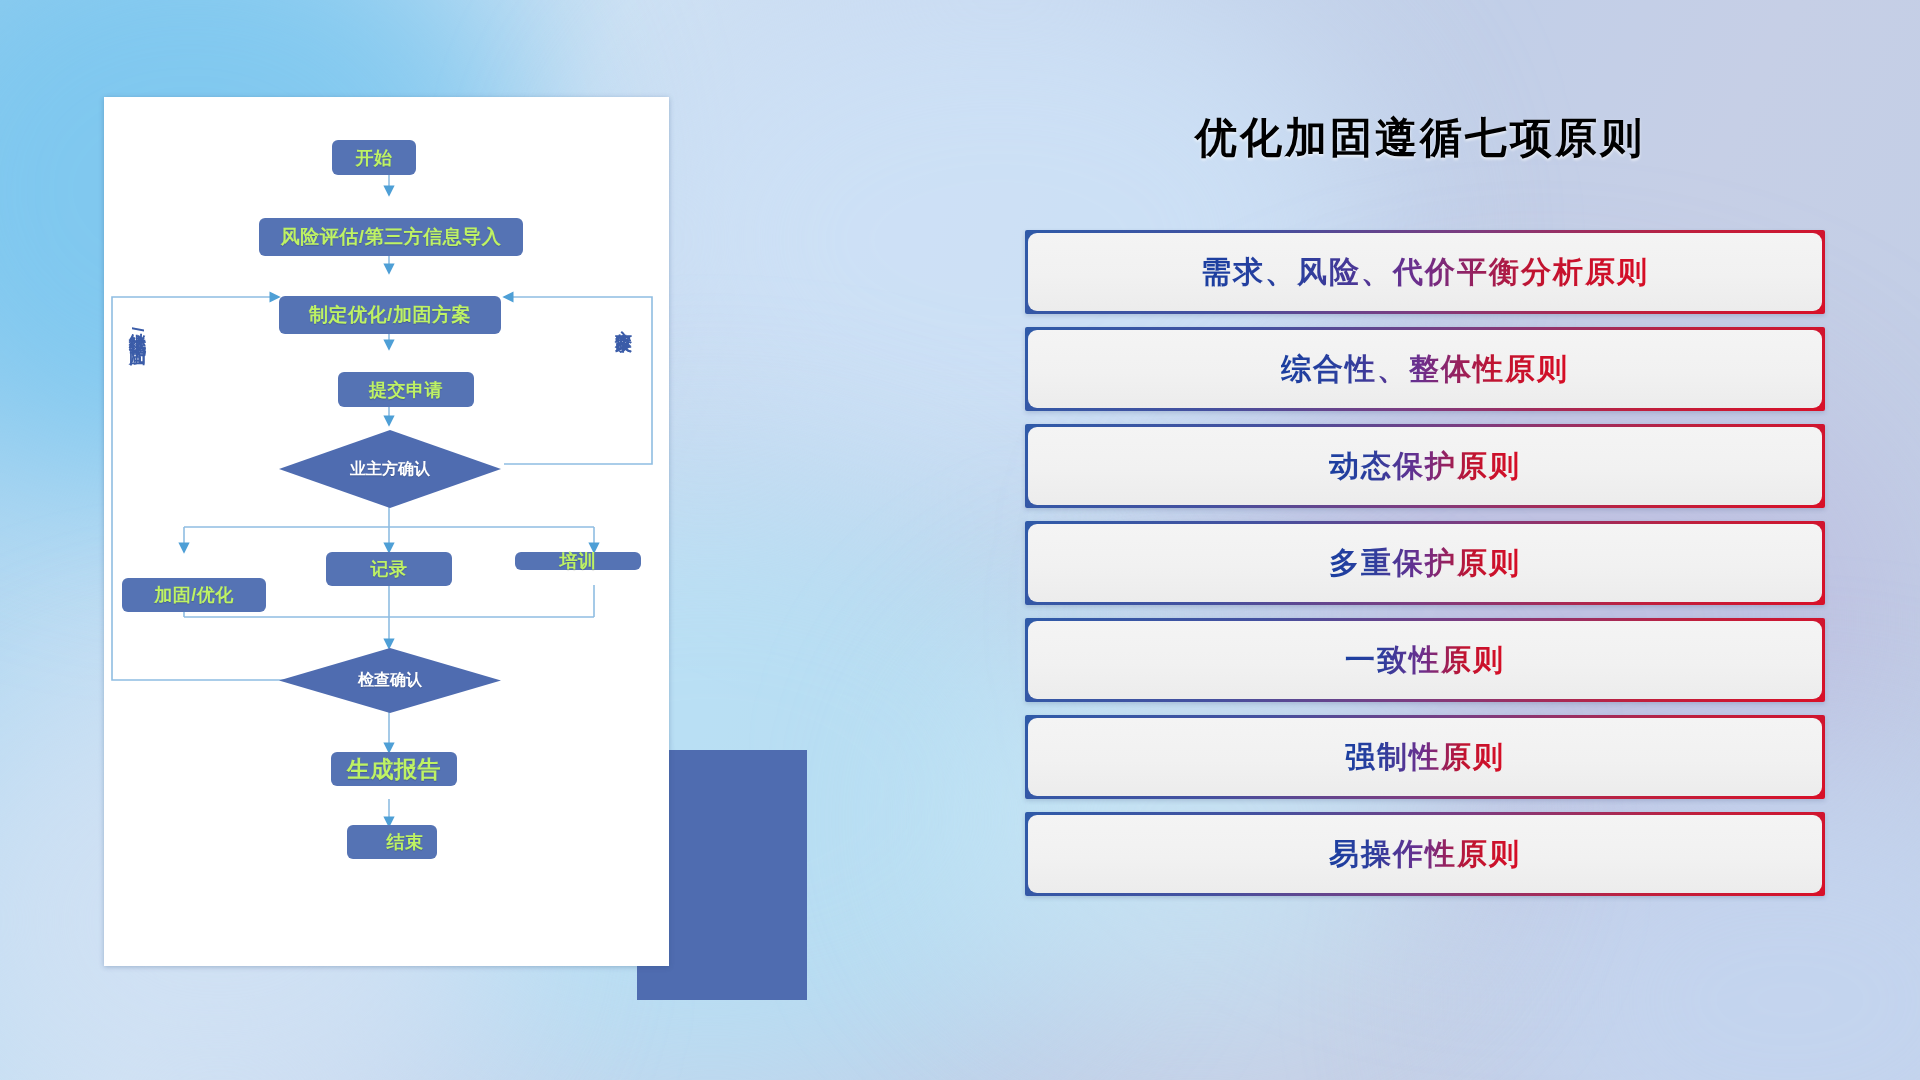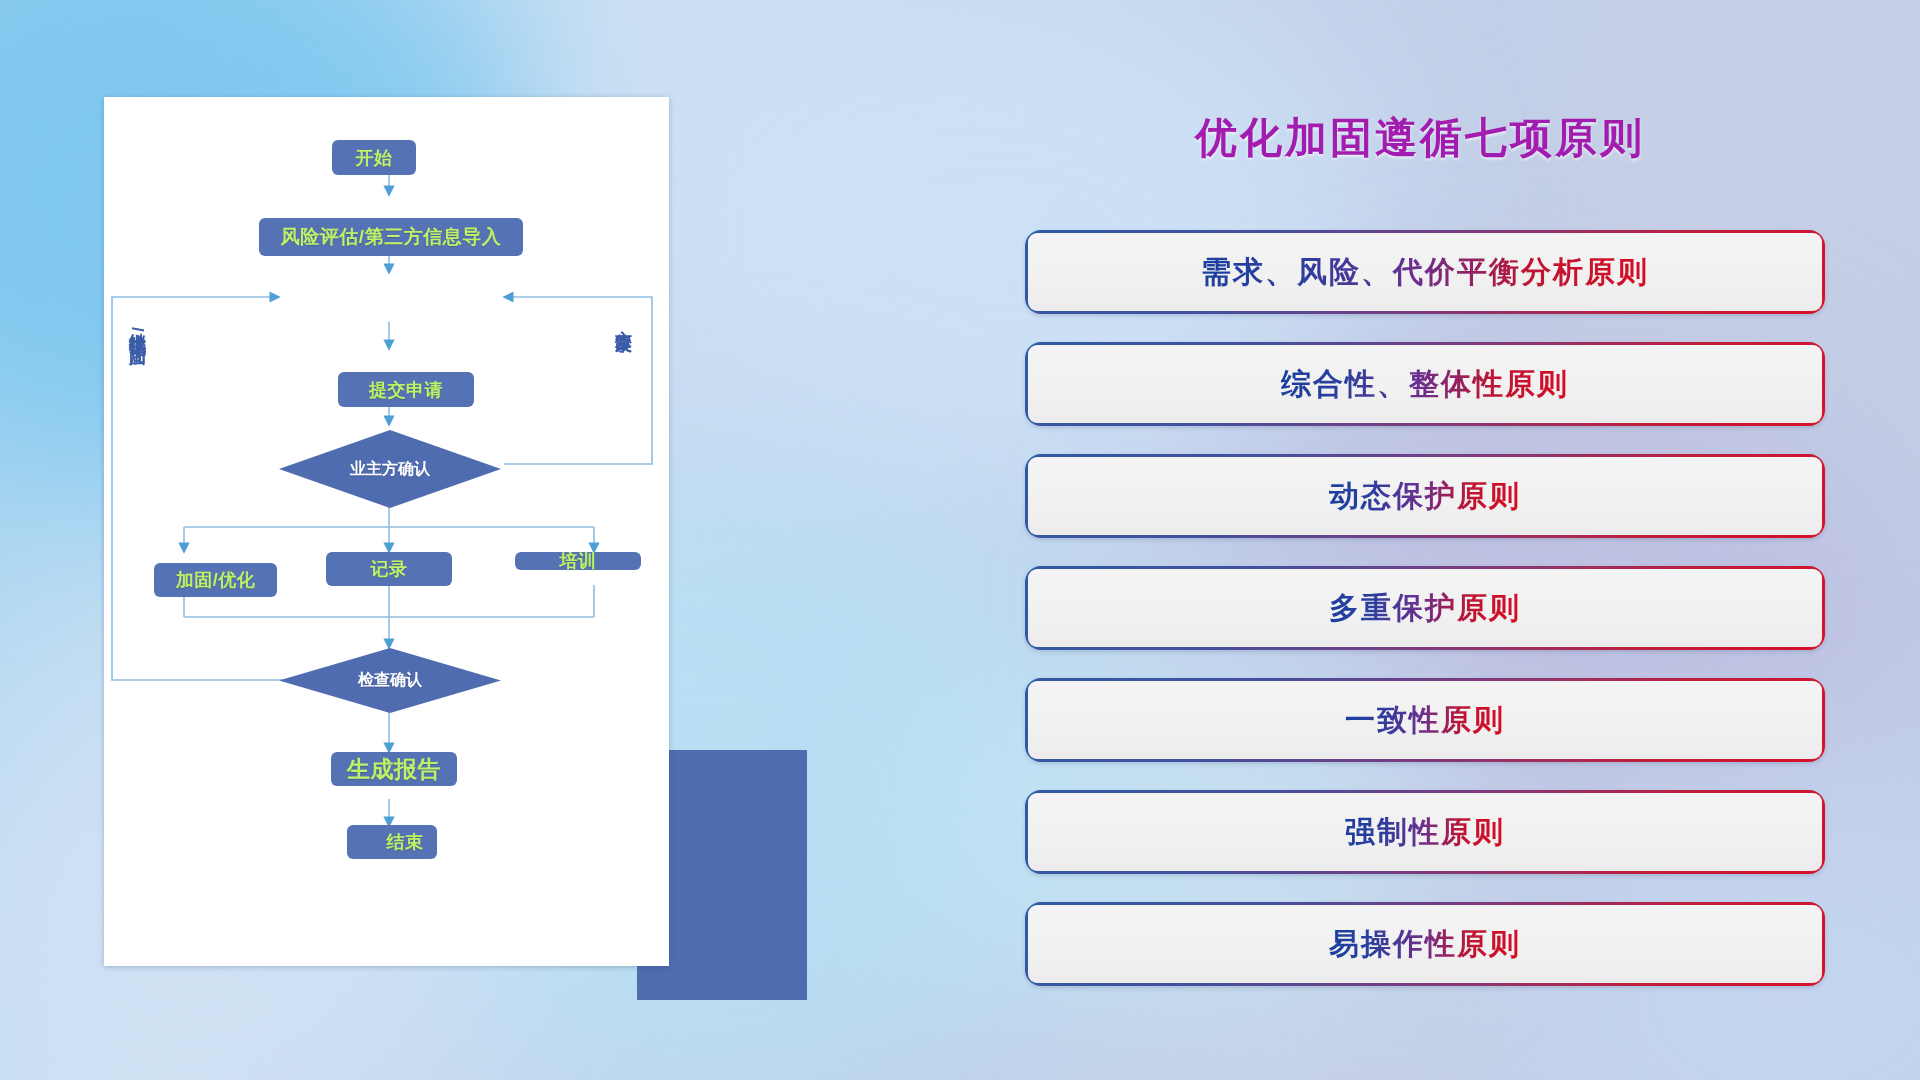--- a/index.html
+++ b/index.html
@@ -68,30 +68,30 @@
     color:#3b5ca8;font-weight:bold;
     letter-spacing:2px;
     font-family:"Liberation Sans","DejaVu Sans",sans-serif;
   }
 
   
   #right{position:absolute;left:1000px;top:0;width:920px;height:1080px;z-index:6;}
   .right-title{
     position:absolute;left:0;top:110px;width:840px;
     text-align:center;
-    font-size:42px;font-weight:bold;color:#a21caf;
+    font-size:42px;font-weight:bold;color:#000000;
     letter-spacing:3px;
     text-shadow:0 2px 3px rgba(255,255,255,.65);
     font-family:"Liberation Sans","DejaVu Sans",sans-serif;
   }
   .plist{position:absolute;left:25px;top:230px;width:800px;}
   .pitem{
     position:relative;
-    height:78px;margin-bottom:28px;
-    border-radius:16px;
+    height:78px;margin-bottom:13px;
+    border-radius:2px;
     padding:3px;
     background:linear-gradient(125deg,#2f5aa8 0%,#44509f 28%,#7c3c80 52%,#bf1f3d 78%,#d81028 100%);
     box-shadow:0 2px 4px rgba(70,90,130,.22);
   }
   .pitem-inner{
     width:100%;height:100%;
     border-radius:9px;
     background:linear-gradient(180deg,#f4f4f4 0%,#f1f1f1 55%,#ececec 100%);
     display:flex;align-items:center;justify-content:center;
   }
@@ -163,30 +163,33 @@
     </svg>
 
     <div class="node" style="left:228px;top:43px;width:84px;height:35px;font-size:18px;">
       <span>开始</span>
     </div>
 
     <div class="node" style="left:155px;top:121px;width:264px;height:38px;font-size:19px;">
       <span>风险评估/第三方信息导入</span>
     </div>
 
+    <div class="node" style="left:175px;top:199px;width:222px;height:38px;font-size:19px;">
+      <span>制定优化/加固方案</span>
+    </div>
 
     <div class="node" style="left:222px;top:275px;width:136px;height:35px;font-size:18px;margin-left:12px;">
       <span>提交申请</span>
     </div>
 
     <div class="diamond" style="left:175px;top:333px;width:222px;height:78px;font-size:16px;">
       <span>业主方确认</span>
     </div>
 
-    <div class="node" style="left:18px;top:466px;width:123px;height:34px;font-size:18px;margin-left:32px;">
+    <div class="node" style="left:18px;top:481px;width:144px;height:34px;font-size:18px;">
       <span>加固/优化</span>
     </div>
 
     <div class="node" style="left:222px;top:455px;width:126px;height:34px;font-size:18px;">
       <span>记录</span>
     </div>
 
     <div class="node" style="left:411px;top:455px;width:126px;height:18px;font-size:18px;">
       <span>培训</span>
     </div>

